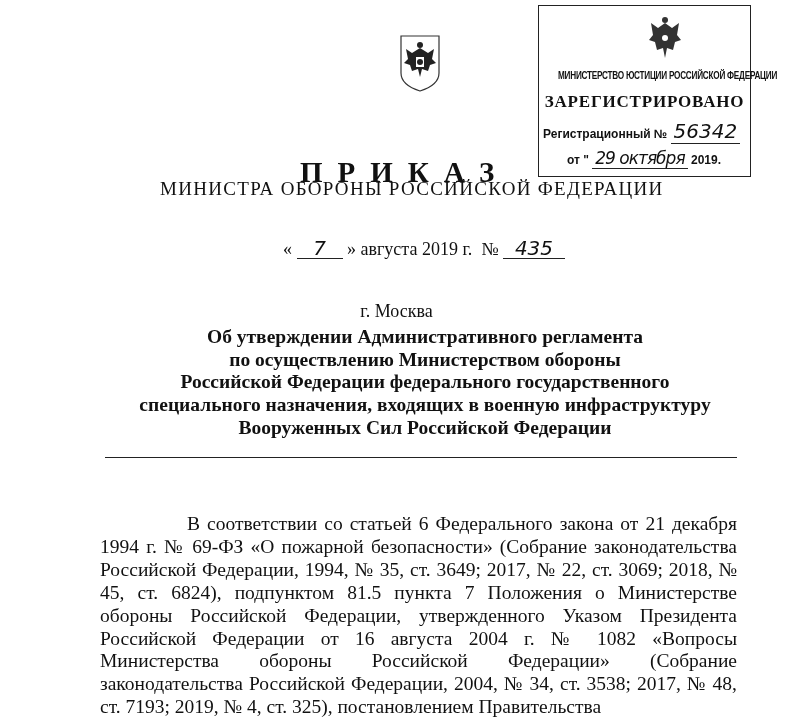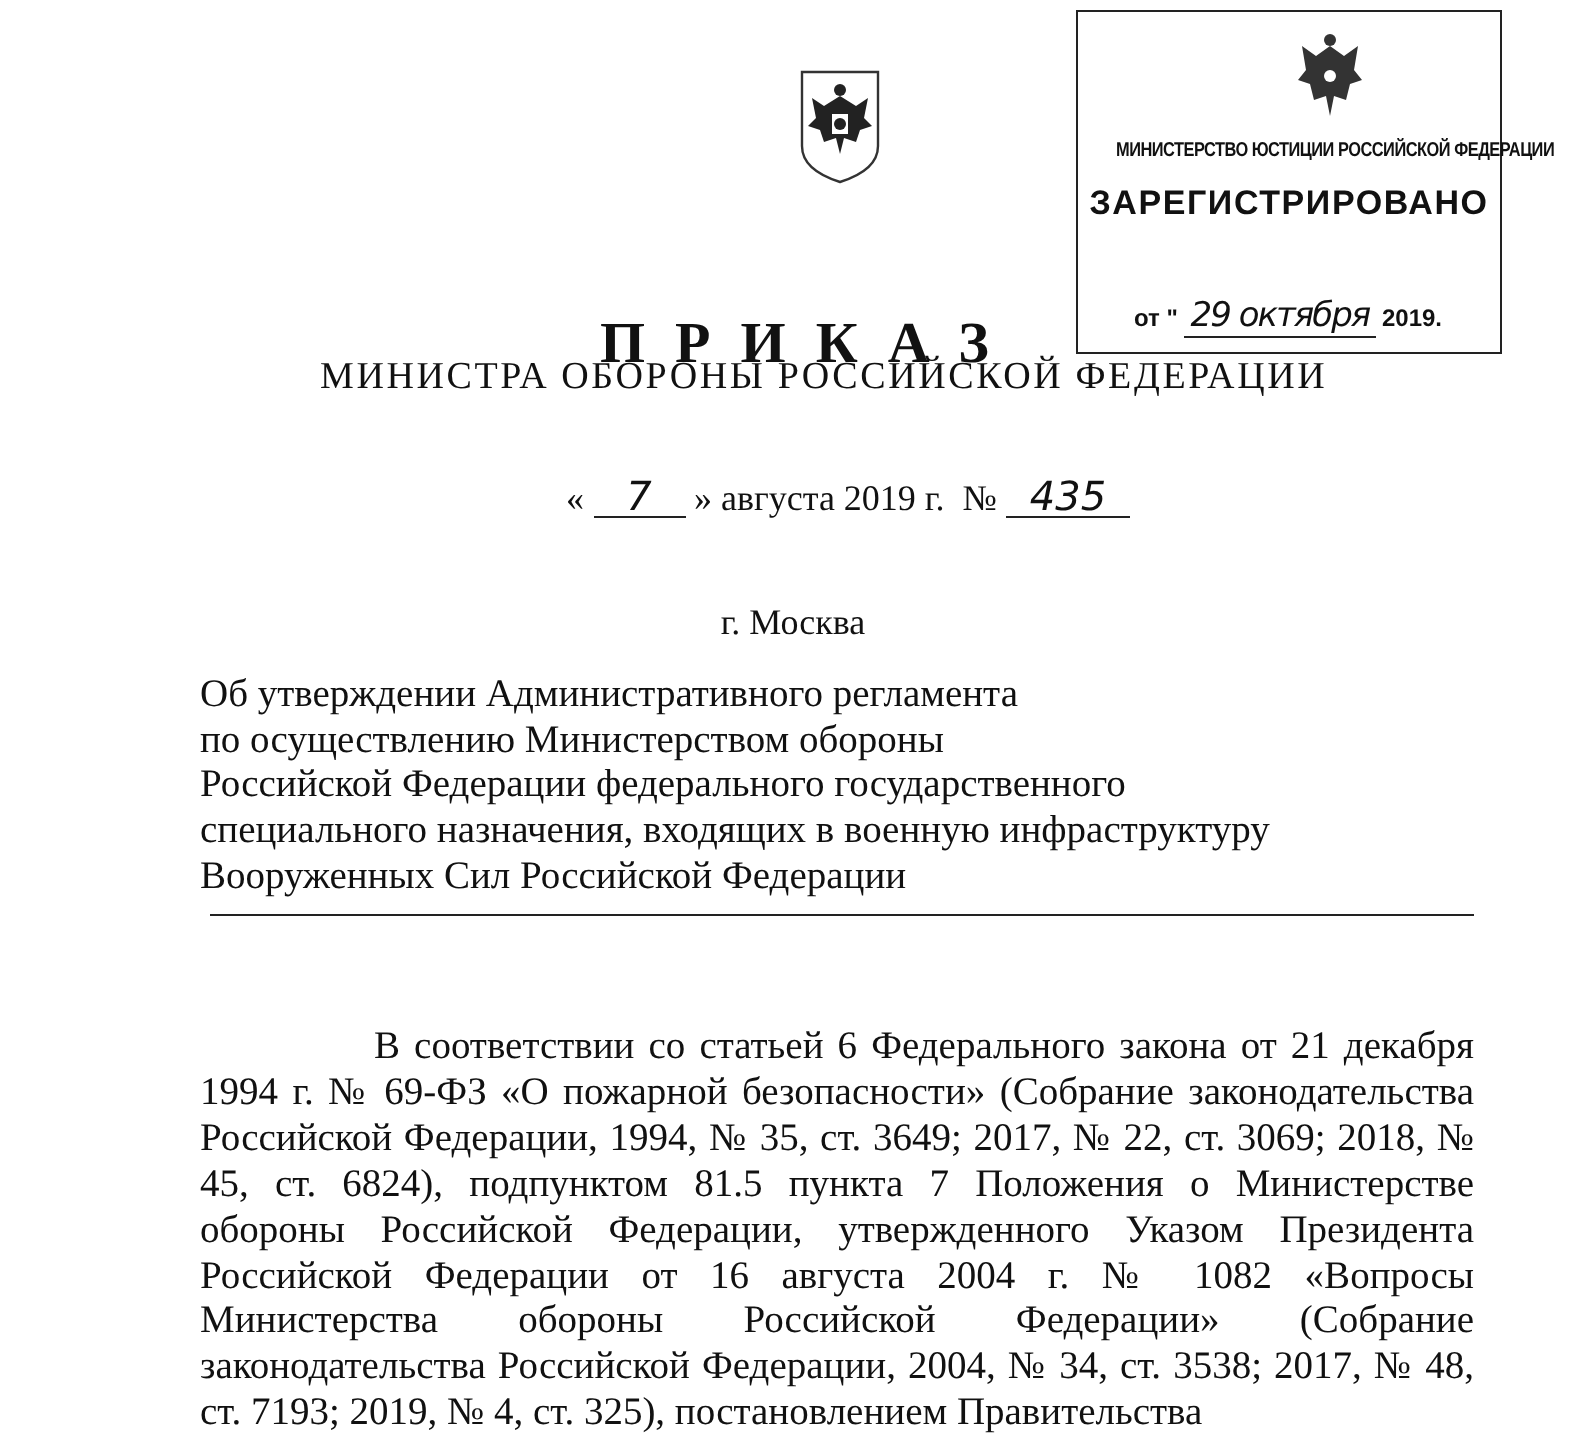--- a/index.html
+++ b/index.html
@@ -34,21 +34,21 @@
   }
   .stamp-emblem { position: absolute; left: 108px; top: 8px; width: 36px; height: 46px; }
   .stamp-ministry {
     position: absolute; left: 0; right: 0; top: 64px; text-align: center;
     font-family: "Liberation Sans Narrow", "Liberation Sans", sans-serif;
     font-size: 10px; font-weight: bold; letter-spacing: -0.3px; transform: scaleX(0.82);
     white-space: nowrap;
   }
   .stamp-registered {
     position: absolute; left: 0; right: 0; top: 86px; text-align: center;
-    font-family: Liberation Sans, sans-serif;
+    font-family: Liberation Serif, serif;
     font-size: 17px; font-weight: bold; letter-spacing: 0.8px;
   }
   .stamp-regline {
     position: absolute; left: 4px; top: 113px; white-space: nowrap;
     font-family: "Liberation Sans", sans-serif; font-size: 12px; font-weight: bold;
   }
   .stamp-dateline {
     position: absolute; left: 28px; top: 142px; white-space: nowrap;
     font-family: "Liberation Sans", sans-serif; font-size: 12px; font-weight: bold;
   }
@@ -64,22 +64,22 @@
   }
   .blank {
     display: inline-block; border-bottom: 1px solid #222; text-align: center;
     font-family: "DejaVu Sans", sans-serif; font-style: italic; font-size: 20px;
     line-height: 20px;
   }
   .city { left: 0; width: 793px; top: 280px; text-align: center; font-size: 18px; margin-top: 21px; }
 
   
   .heading {
-    left: 100px; width: 650px; top: 337px;
-    text-align: left; font-weight: normal; font-size: 19.5px; line-height: 22.7px;
+    left: 100px; width: 650px; top: 326px;
+    text-align: center; font-weight: bold; font-size: 19.5px; line-height: 22.7px;
   }
   .heading-line { white-space: nowrap; }
   .heading-rule { left: 105px; width: 632px; top: 457px; height: 0; border-top: 1.5px solid #222; }
 
   
   .body-text {
     left: 87px; width: 663px; top: 500px;
     font-size: 19.5px; line-height: 22.9px; text-align: justify;
   }
   .body-text p { margin: 13px; text-indent: 87px; }
@@ -107,20 +107,24 @@
     <svg width="36" height="46" viewBox="0 0 36 46">
       <g fill="#333">
         <circle cx="18" cy="6" r="3"></circle>
         <path d="M18 9 L11 14 L4 9 L6 21 L2 26 L8 28 L10 36 L16 34 L18 44 L20 34 L26 36 L28 28 L34 26 L30 21 L32 9 L25 14 Z"></path>
         <circle cx="18" cy="24" r="3" fill="#fff"></circle>
       </g>
     </svg>
   </div>
   <div class="stamp-ministry">МИНИСТЕРСТВО ЮСТИЦИИ РОССИЙСКОЙ ФЕДЕРАЦИИ</div>
   <div class="stamp-registered">ЗАРЕГИСТРИРОВАНО</div>
+  <div class="stamp-regline">
+    <span>Регистрационный №</span>
+    <span class="hand">56342</span>
+  </div>
   <div class="stamp-dateline">
     <span>от "</span>
     <span class="hand hand-date">29 октября</span>
     <span>2019</span><span>.</span>
   </div>
 </div>
 
 <div class="abs dateline">
   <span>«</span>
   <span class="blank" style="width:46px">7</span>

